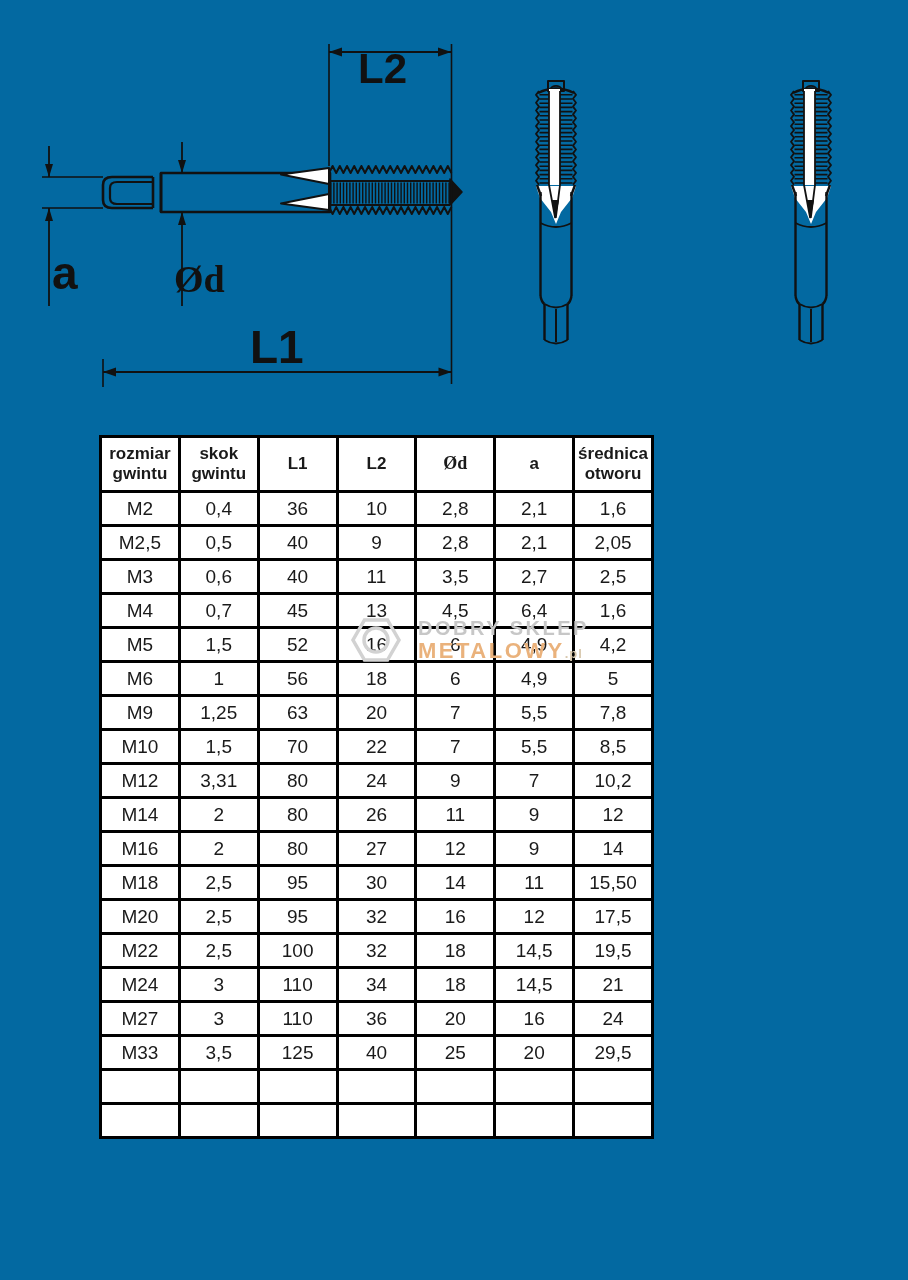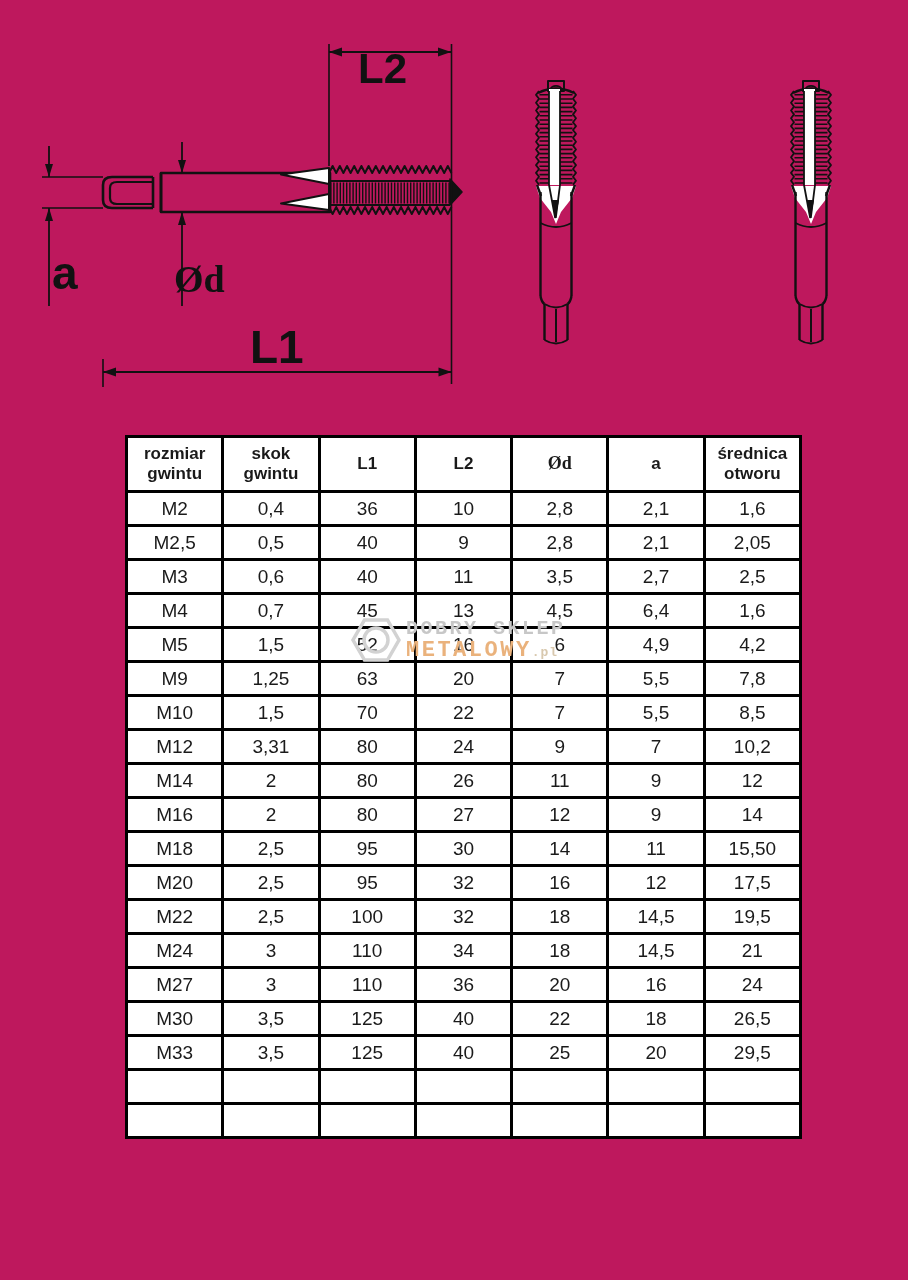--- a/index.html
+++ b/index.html
@@ -1,36 +1,36 @@
 <!DOCTYPE html>
 <html><head>
 <meta charset="utf-8">
 <style>
   html,body{margin:0;padding:0;background:#ffffff;}
   .stage{
-    position:relative;width:908px;height:1280px;background:#be185d;overflow:hidden;
+    position:relative;width:908px;height:1280px;background:#0369a1;overflow:hidden;
     font-family:"Liberation Sans", sans-serif;color:#111;
   }
   
   .drawing{position:absolute;left:0;top:0;}
   .dim-label{position:absolute;font-weight:bold;color:#111;line-height:1;}
   .dim-label.l2{left:358px;top:48px;font-size:42px;}
   .dim-label.l1{left:250px;top:324px;font-size:46px;}
   .dim-label.a {left:52px;top:250px;font-size:46px;}
   .dim-label.od{left:174px;top:260px;font-size:38px;font-family:"Liberation Serif", serif;}
   
   .watermark{position:absolute;left:350px;top:614px;display:flex;align-items:center;z-index:5;pointer-events:none;}
   .wm-icon{flex:0 0 auto;}
-  .wm-text{margin-left:4px;font-family:Liberation Mono, monospace;}
+  .wm-text{margin-left:16px;}
   .wm1{font-size:20px;font-weight:bold;letter-spacing:2.5px;color:#c7c7c7;line-height:1.05;}
   .wm2{font-size:22px;font-weight:bold;letter-spacing:2.5px;color:#eab27c;line-height:1.05;}
   .wm-suffix{font-size:13px;letter-spacing:1px;color:#d8c8ae;}
   
   table.dims{
-    position:absolute;left:125px;top:435px;width:677px;
+    position:absolute;left:99px;top:435px;width:555px;
     border-collapse:collapse;table-layout:fixed;background:#fff;
   }
   table.dims th, table.dims td{
     border:3px solid #000;text-align:center;vertical-align:middle;
     padding:0 2px;color:#1a1a1a;overflow:hidden;white-space:nowrap;
   }
   table.dims thead tr{height:55px;}
   table.dims tbody tr{height:34px;}
   table.dims th{font-size:17px;font-weight:bold;line-height:1.2;}
   table.dims th .hl{display:block;}
@@ -225,20 +225,29 @@
         <tr>
           <td>M5</td>
           <td>1,5</td>
           <td>52</td>
           <td>16</td>
           <td>6</td>
           <td>4,9</td>
           <td>4,2</td>
         </tr>
         <tr>
+          <td>M6</td>
+          <td>1</td>
+          <td>56</td>
+          <td>18</td>
+          <td>6</td>
+          <td>4,9</td>
+          <td>5</td>
+        </tr>
+        <tr>
           <td>M9</td>
           <td>1,25</td>
           <td>63</td>
           <td>20</td>
           <td>7</td>
           <td>5,5</td>
           <td>7,8</td>
         </tr>
         <tr>
           <td>M10</td>
@@ -315,29 +324,20 @@
         <tr>
           <td>M27</td>
           <td>3</td>
           <td>110</td>
           <td>36</td>
           <td>20</td>
           <td>16</td>
           <td>24</td>
         </tr>
         <tr>
-          <td>M30</td>
-          <td>3,5</td>
-          <td>125</td>
-          <td>40</td>
-          <td>22</td>
-          <td>18</td>
-          <td>26,5</td>
-        </tr>
-        <tr>
           <td>M33</td>
           <td>3,5</td>
           <td>125</td>
           <td>40</td>
           <td>25</td>
           <td>20</td>
           <td>29,5</td>
         </tr>
         <tr>
           <td></td>

